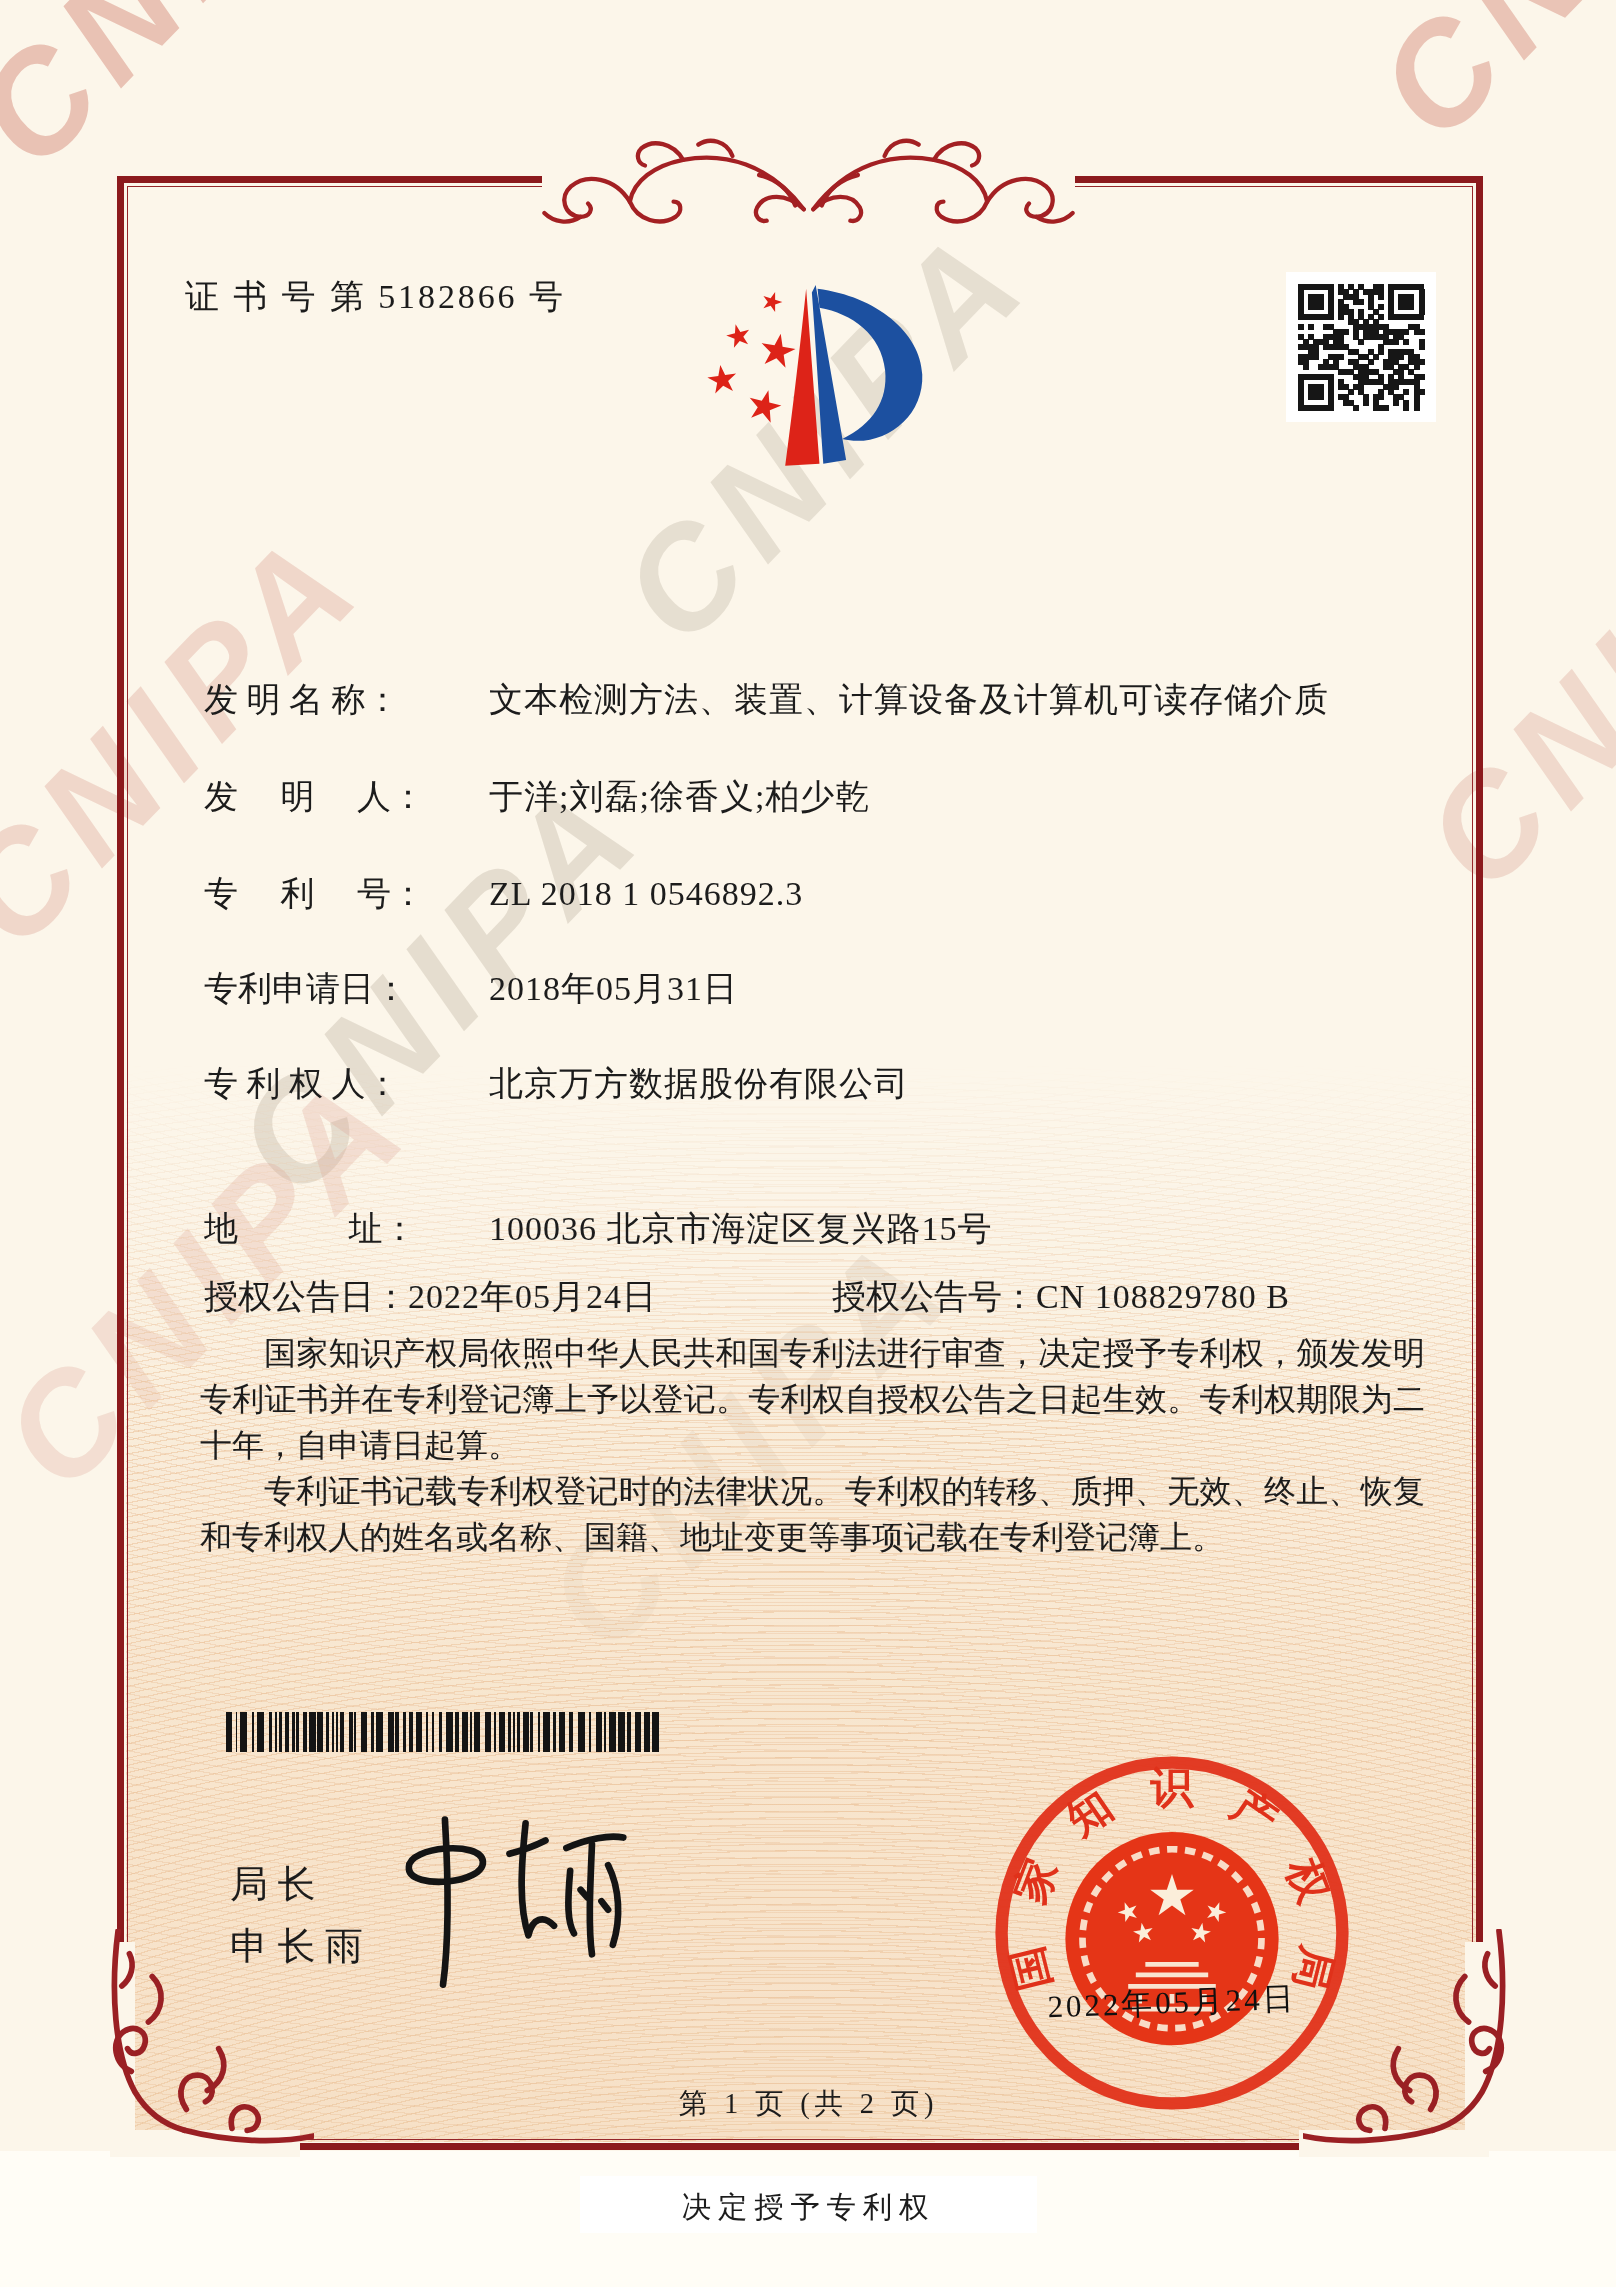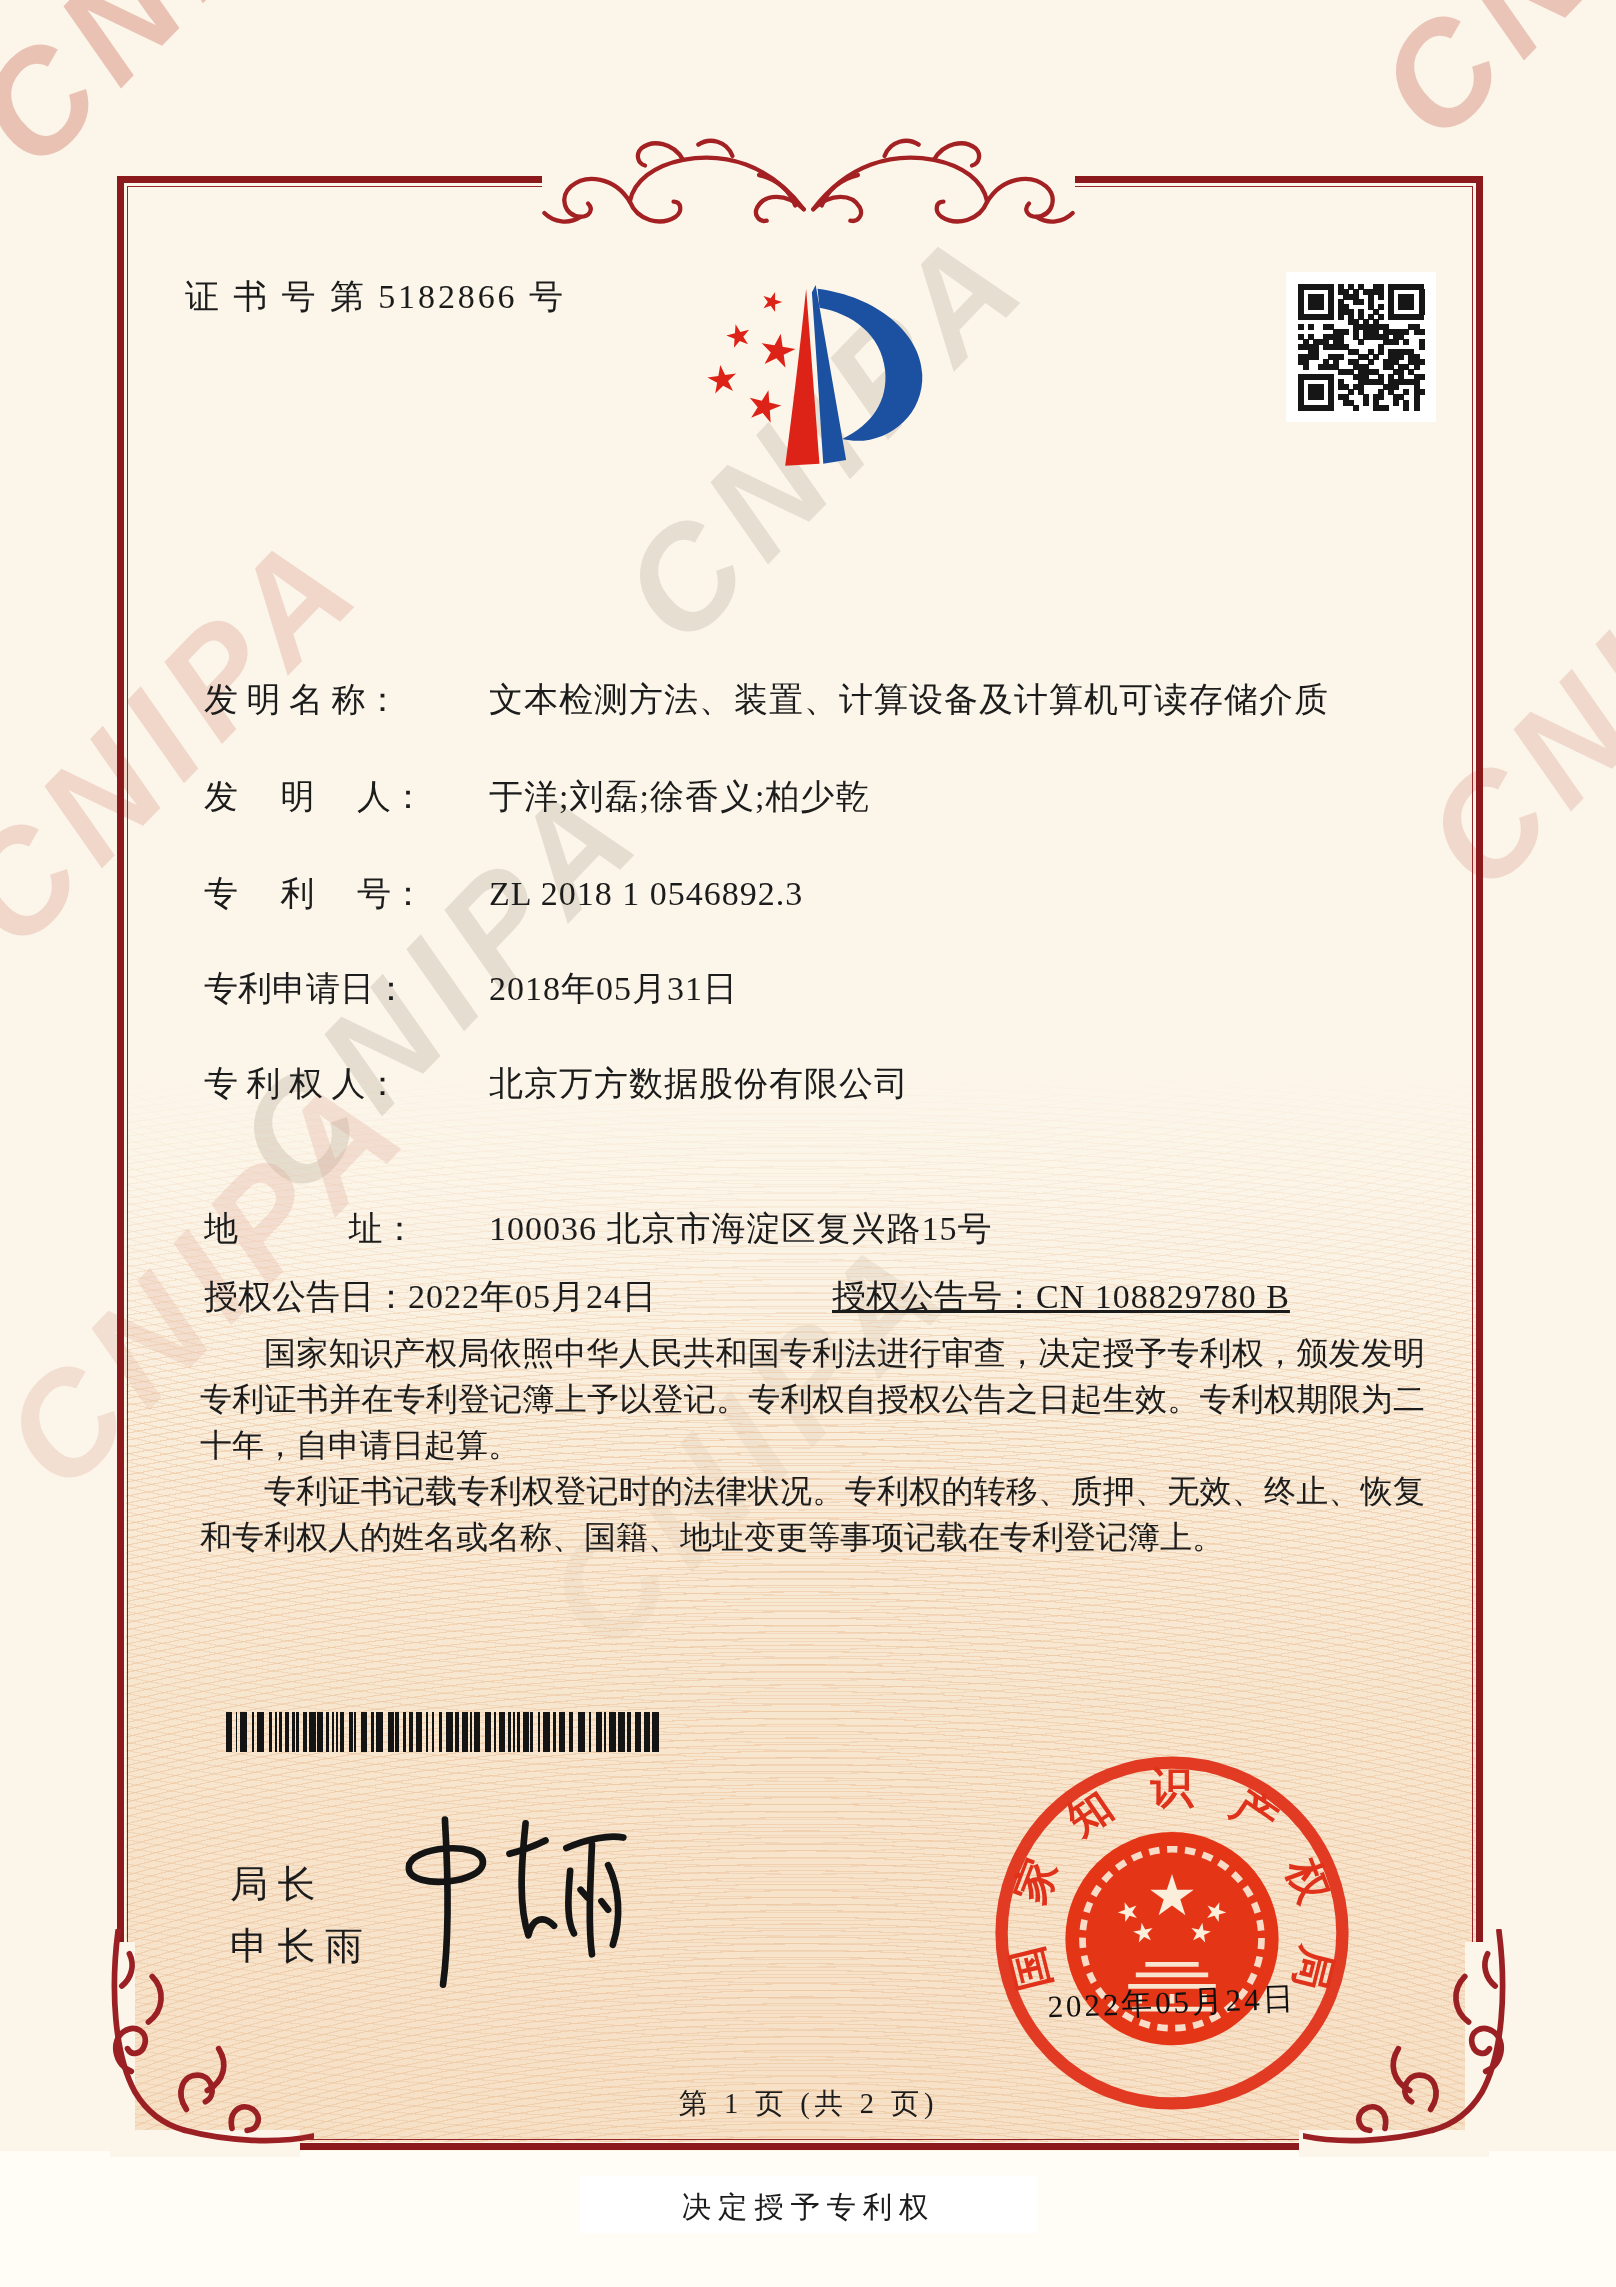--- a/index.html
+++ b/index.html
@@ -29,21 +29,21 @@
   #logo{left:688px;top:264px;z-index:5;}
   #qr-box{left:1286px;top:272px;width:150px;height:150px;background:#fff;z-index:5;}
   #qr{position:absolute;left:12.4px;top:12.4px;width:126px;height:126px;}
   .qr-cell{position:absolute;background:#161616;}
   #title{left:0;top:506px;width:1617px;text-align:center;font-size:65px;font-weight:bold;
          letter-spacing:44px;padding-left:44px;box-sizing:border-box;z-index:5;}
   
   .frow{position:absolute;left:204px;width:1227px;font-size:34px;white-space:nowrap;z-index:5;}
   .flabel{display:inline-block;min-width:285px;}
   .fvalue{letter-spacing:1px;}
-  #grant-row .gright{position:absolute;left:628px;top:0;text-decoration:underline;}
+  #grant-row .gright{position:absolute;left:628px;top:0;}
   
   #paras{left:200px;top:1330px;width:1225px;font-size:32px;line-height:46px;z-index:5;}
   #paras p{margin:0;text-indent:2em;text-align:justify;}
   
   #barcode{left:226px;top:1712px;width:438px;height:40px;z-index:5;}
   .bar{position:absolute;top:0;height:40px;background:#141414;}
   
   .sig-label{position:absolute;left:230px;font-size:38px;letter-spacing:9.5px;z-index:5;}
   #signature-svg{left:380px;top:1812px;z-index:5;}
   

